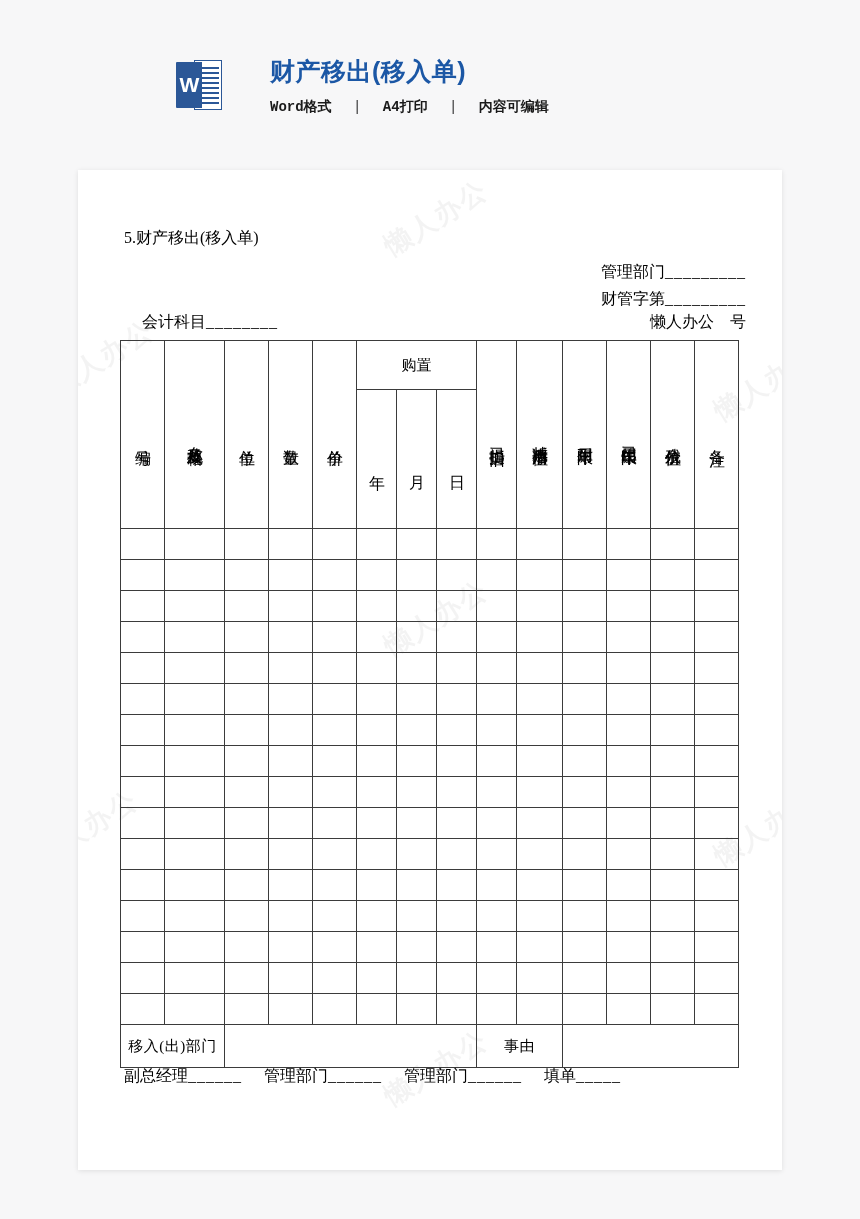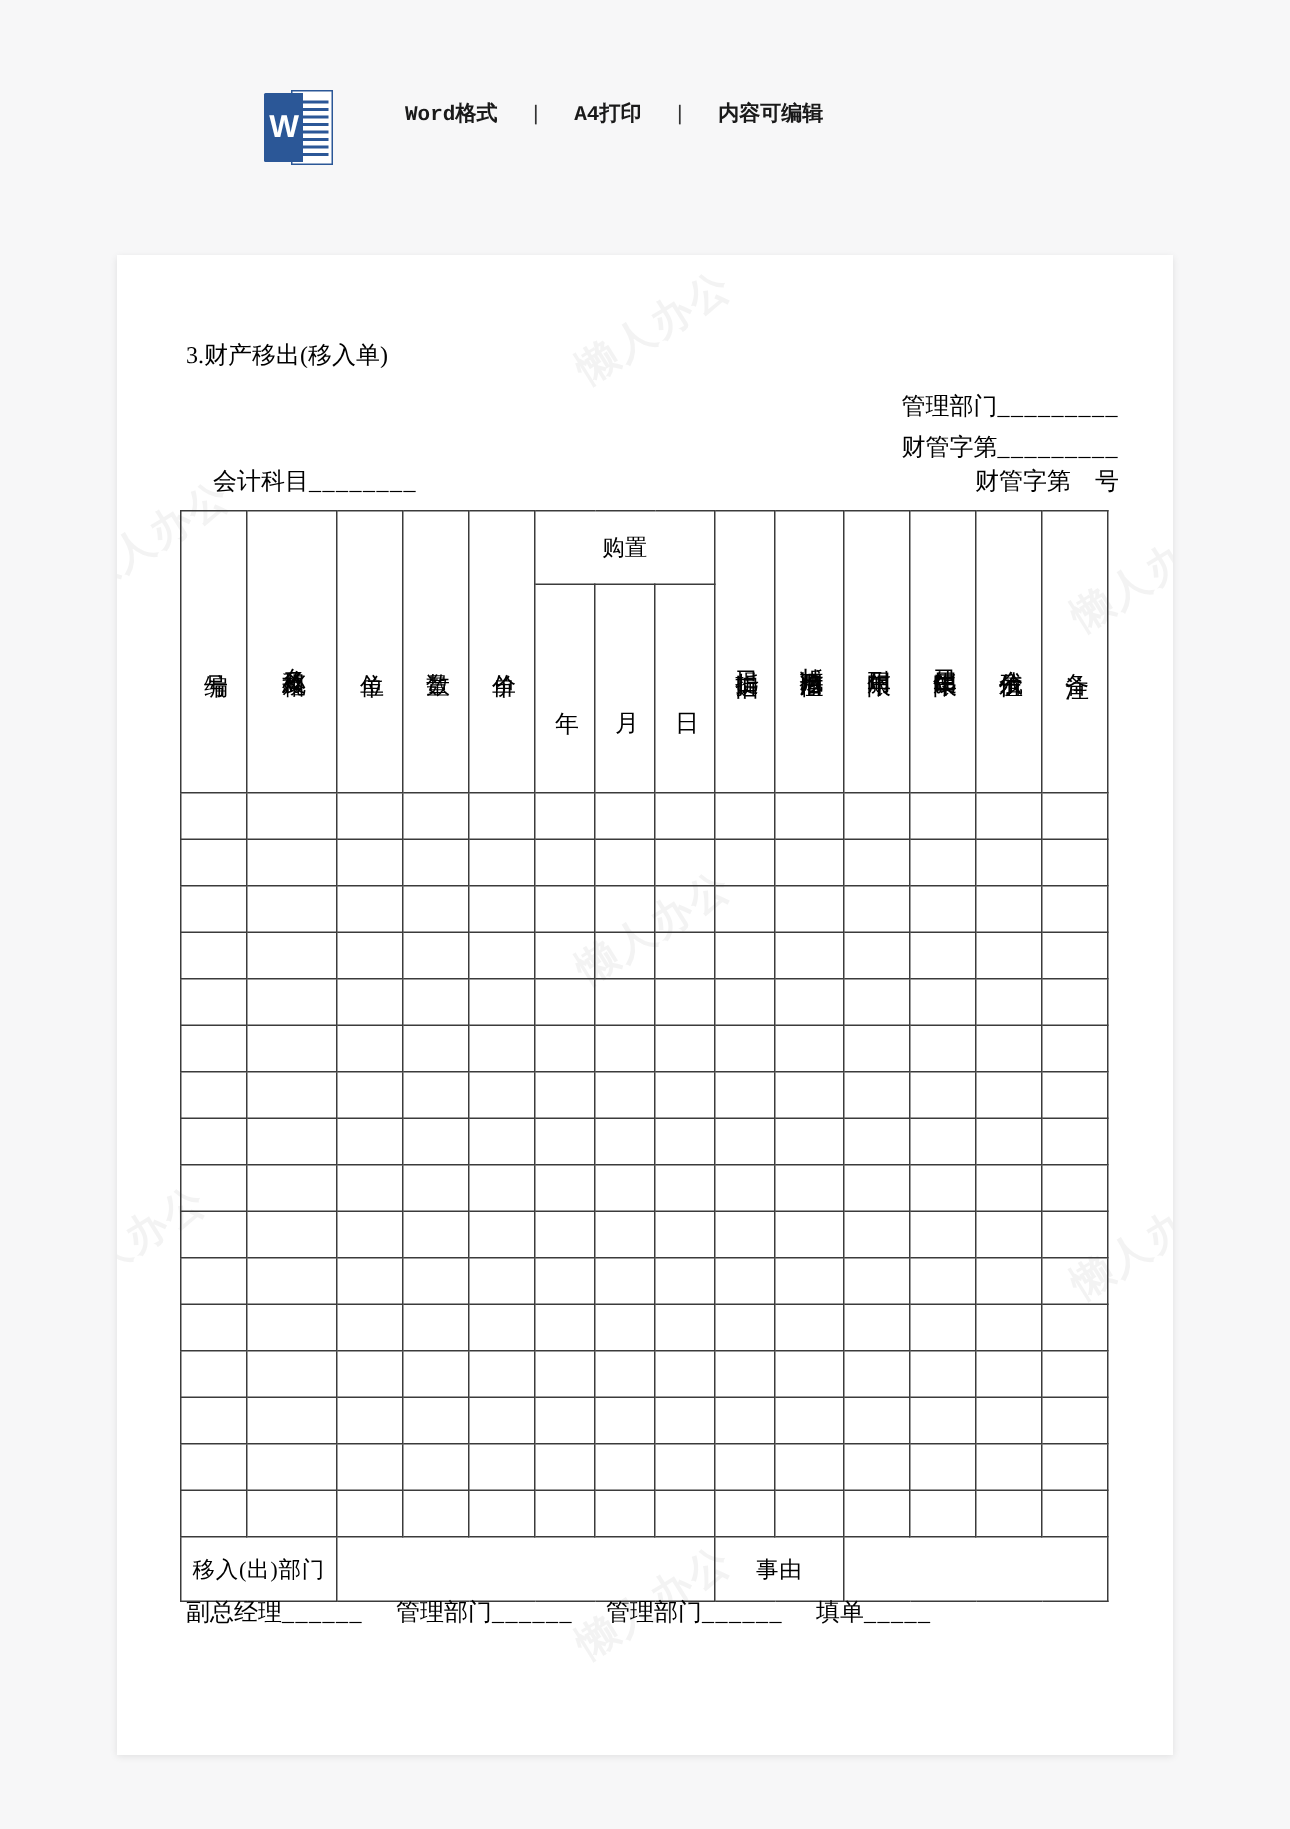--- a/index.html
+++ b/index.html
@@ -233,20 +233,21 @@
         <i style="top:21px"></i>
           <i style="top:26px"></i>
           <i style="top:31px"></i>
         <i style="top:36px"></i>
           <i style="top:41px"></i>
       </div>
       <div class="tab"></div>
       <div class="wletter">W</div>
     </div>
     <div class="banner-text">
+      <div class="banner-title">财产移出(移入单)</div>
       <div class="banner-sub">
         <span>Word格式</span>
         <span class="sep">|</span>
         <span>A4打印</span>
         <span class="sep">|</span>
         <span>内容可编辑</span>
       </div>
     </div>
   </div>
 </div>
@@ -256,36 +257,36 @@
   <div class="wm" style="left:300px;  top:30px;">懒人办公</div>
   <div class="wm" style="left:-34px; top:170px;">懒人办公</div>
   <div class="wm" style="left:630px; top:195px;">懒人办公</div>
   <div class="wm" style="left:300px; top:430px;">懒人办公</div>
   <div class="wm" style="left:-50px; top:640px;">懒人办公</div>
   <div class="wm" style="left:630px; top:640px;">懒人办公</div>
   <div class="wm" style="left:300px; top:880px;">懒人办公</div>
 
   <div class="doc">
 
-    <div class="doc-heading">3.财产移出(移入单)</div>
+    <div class="doc-heading">5.财产移出(移入单)</div>
 
     <div class="hdr-right">
       <div>
         <span>管理部门</span><span class="ul">_________</span>
       </div>
       <div>
         <span>财管字第</span><span class="ul">_________</span>
       </div>
     </div>
 
     <div class="subject-line">
       <span>会计科目</span><span class="ul">________</span>
     </div>
 
-    <div class="docnum-line">财管字第　号</div>
+    <div class="docnum-line">懒人办公　号</div>
 
     <table class="grid">
       <colgroup>
         <col style="width:44px">
           <col style="width:60px">
           <col style="width:44px">
         <col style="width:44px">
           <col style="width:44px">
         <col style="width:40px">
           <col style="width:40px">

